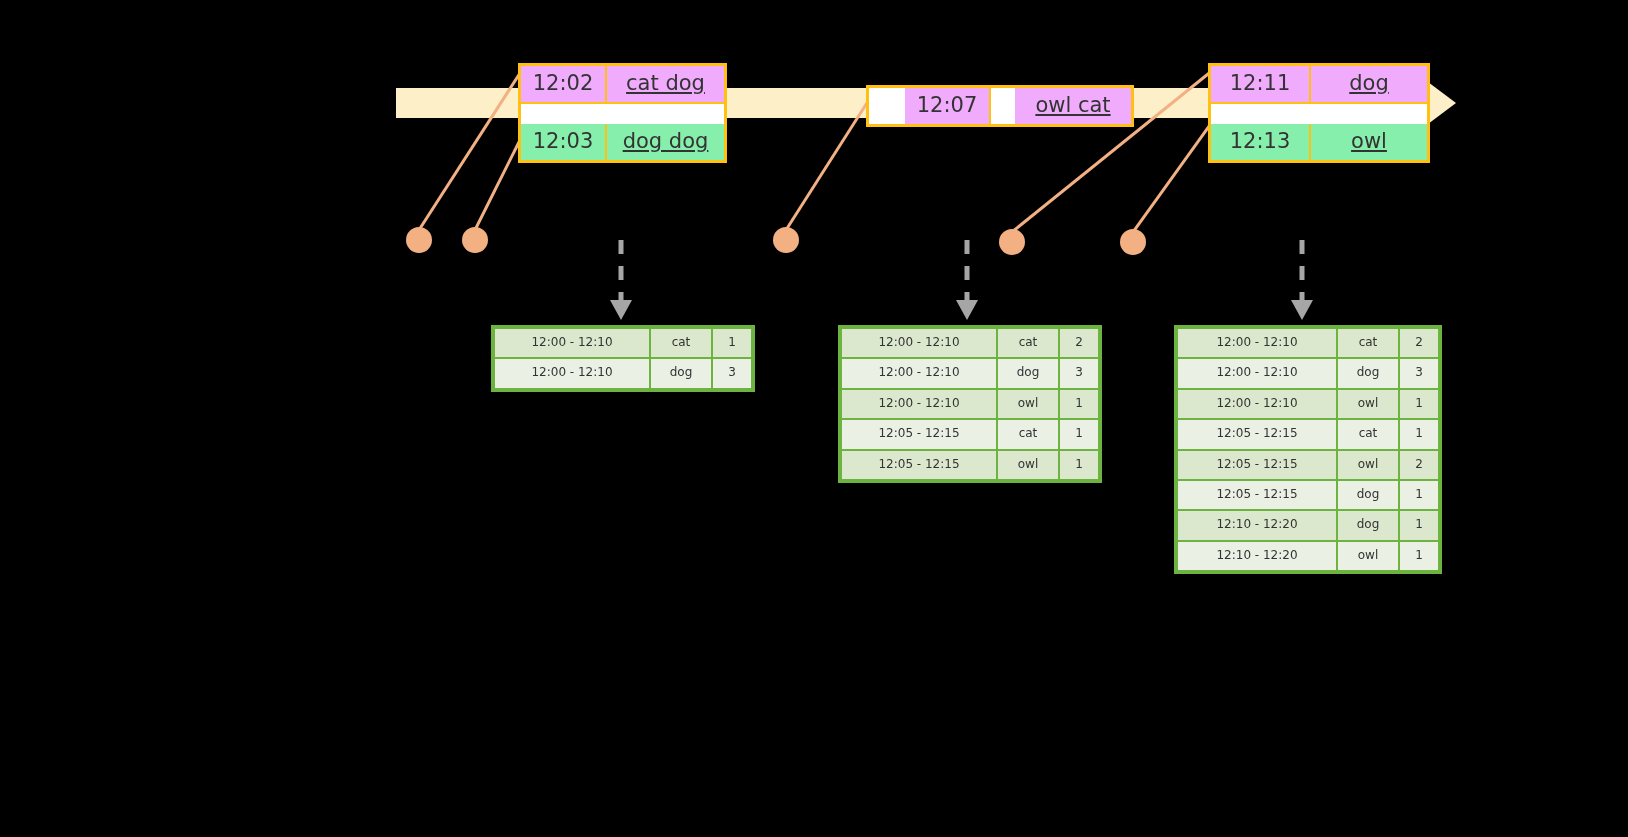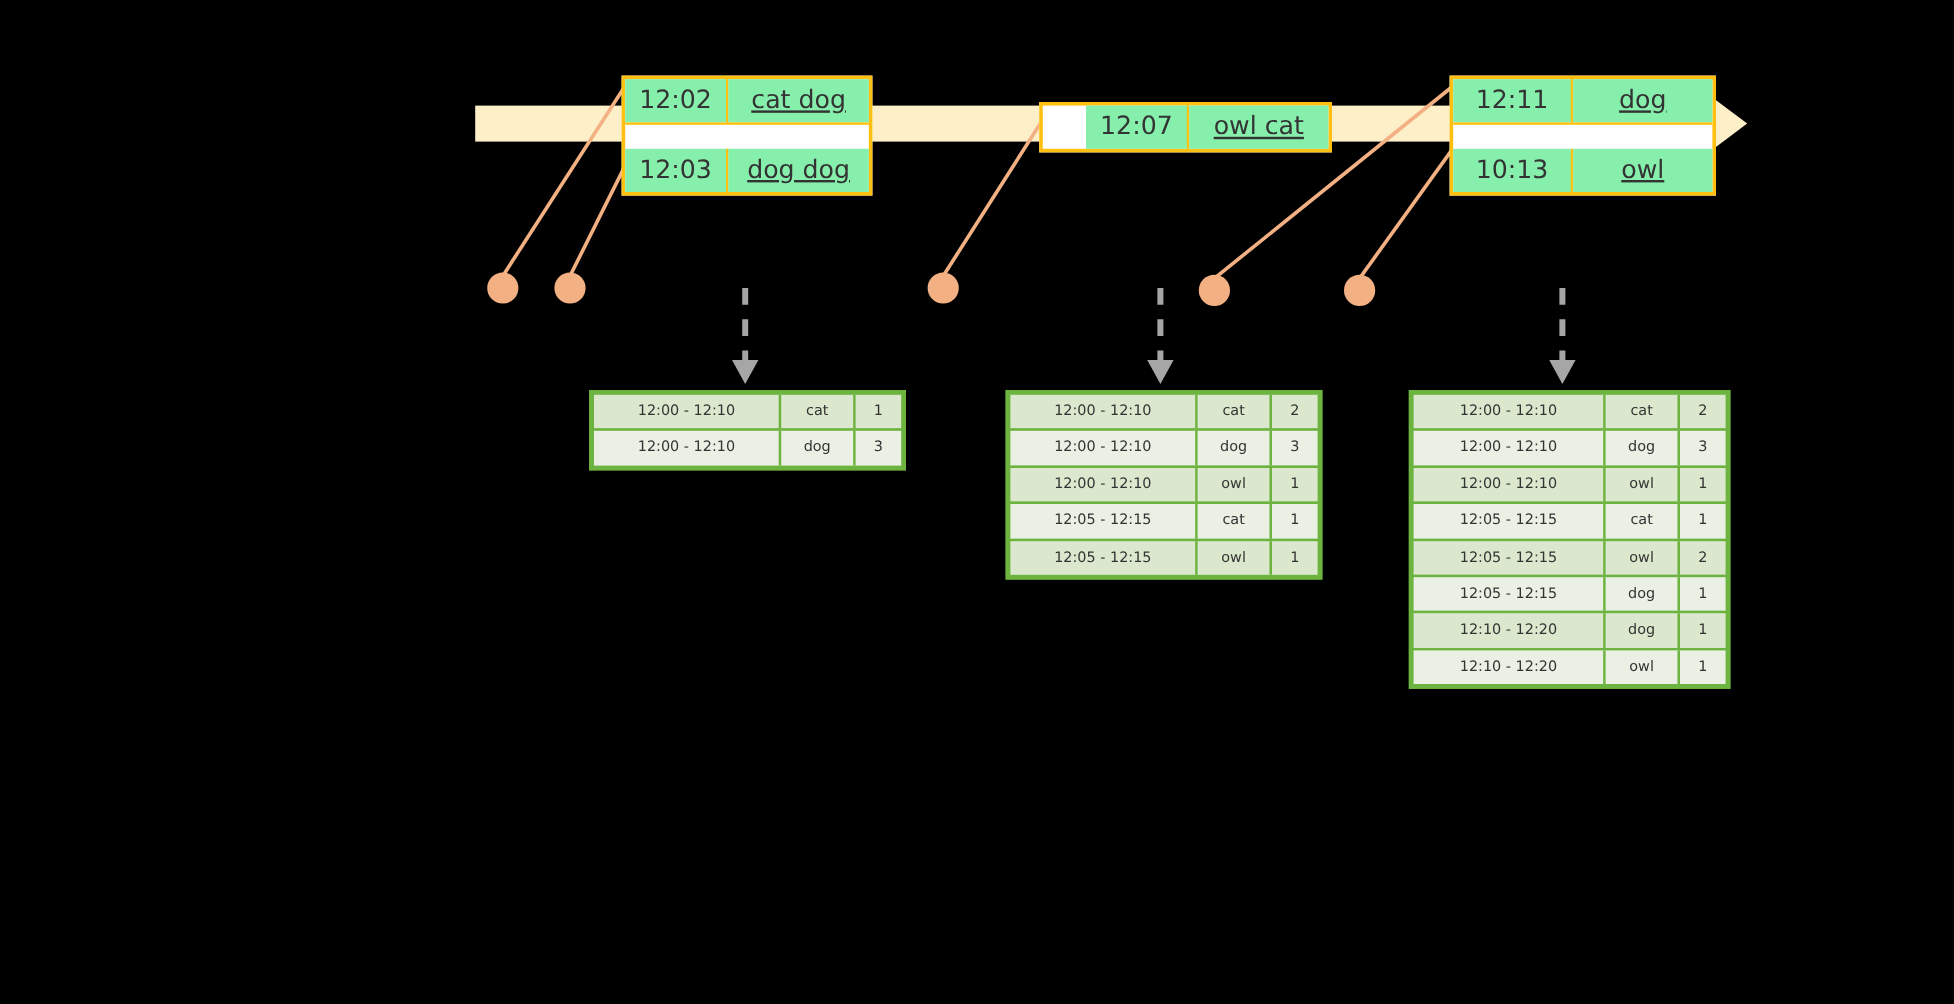--- a/index.html
+++ b/index.html
@@ -40,21 +40,21 @@
     display: flex;
     flex-direction: column;
     z-index: 6;
   }
   .event-row {
     display: flex;
     align-items: stretch;
   }
   .event-row + .event-row { border-top: 2px solid #ffc012; }
   .event-row.shade .event-time,
-  .event-row.shade .event-words { background: #86efac; }
+  .event-row.shade .event-words { background: #f0abfc; }
   .event-row.plain .event-time,
   .event-row.plain .event-words { background: #86efac; margin-top: 20px; }
   .event-time {
     width: 86px;
     padding: 5px 0 7px;
     text-align: center;
     font-size: 21px;
     color: #333;
     border-right: 2px solid #ffc012;
     line-height: 1.15;
@@ -69,21 +69,21 @@
     flex: 1;
     text-decoration: underline;
   }
 
   #event-box-1 { left: 518px; top: 63px; }
   #event-box-1 .event-time { width: 86px; }
   #event-box-1 .event-words { width: 117px; }
 
   #event-box-2 { left: 866px; top: 85px; padding-left: 36px; }
   #event-box-2 .event-time { width: 86px; }
-  #event-box-2 .event-words { width: 103px; }
+  #event-box-2 .event-words { width: 103px; margin-left: 24px; }
 
   #event-box-3 { left: 1208px; top: 63px; }
   #event-box-3 .event-time { width: 100px; }
   #event-box-3 .event-words { width: 105px; }
 
   
   #connectors { position: absolute; inset: 0; z-index: 4; }
   .dot {
     position: absolute;
     width: 26px; height: 26px;
@@ -179,21 +179,21 @@
       <div class="event-words">owl cat</div>
     </div>
   </div>
 
   <div class="event-box" id="event-box-3">
     <div class="event-row shade">
       <div class="event-time">12:11</div>
       <div class="event-words">dog</div>
     </div>
     <div class="event-row plain">
-      <div class="event-time">10:13</div>
+      <div class="event-time">12:13</div>
       <div class="event-words">owl</div>
     </div>
   </div>
 
   <div class="result-table" id="result-table-1">
     <div class="rt-row shade">
       <div class="rt-cell rt-window">12:00 - 12:10</div>
       <div class="rt-cell rt-word">cat</div>
       <div class="rt-cell rt-count">1</div>
     </div>

